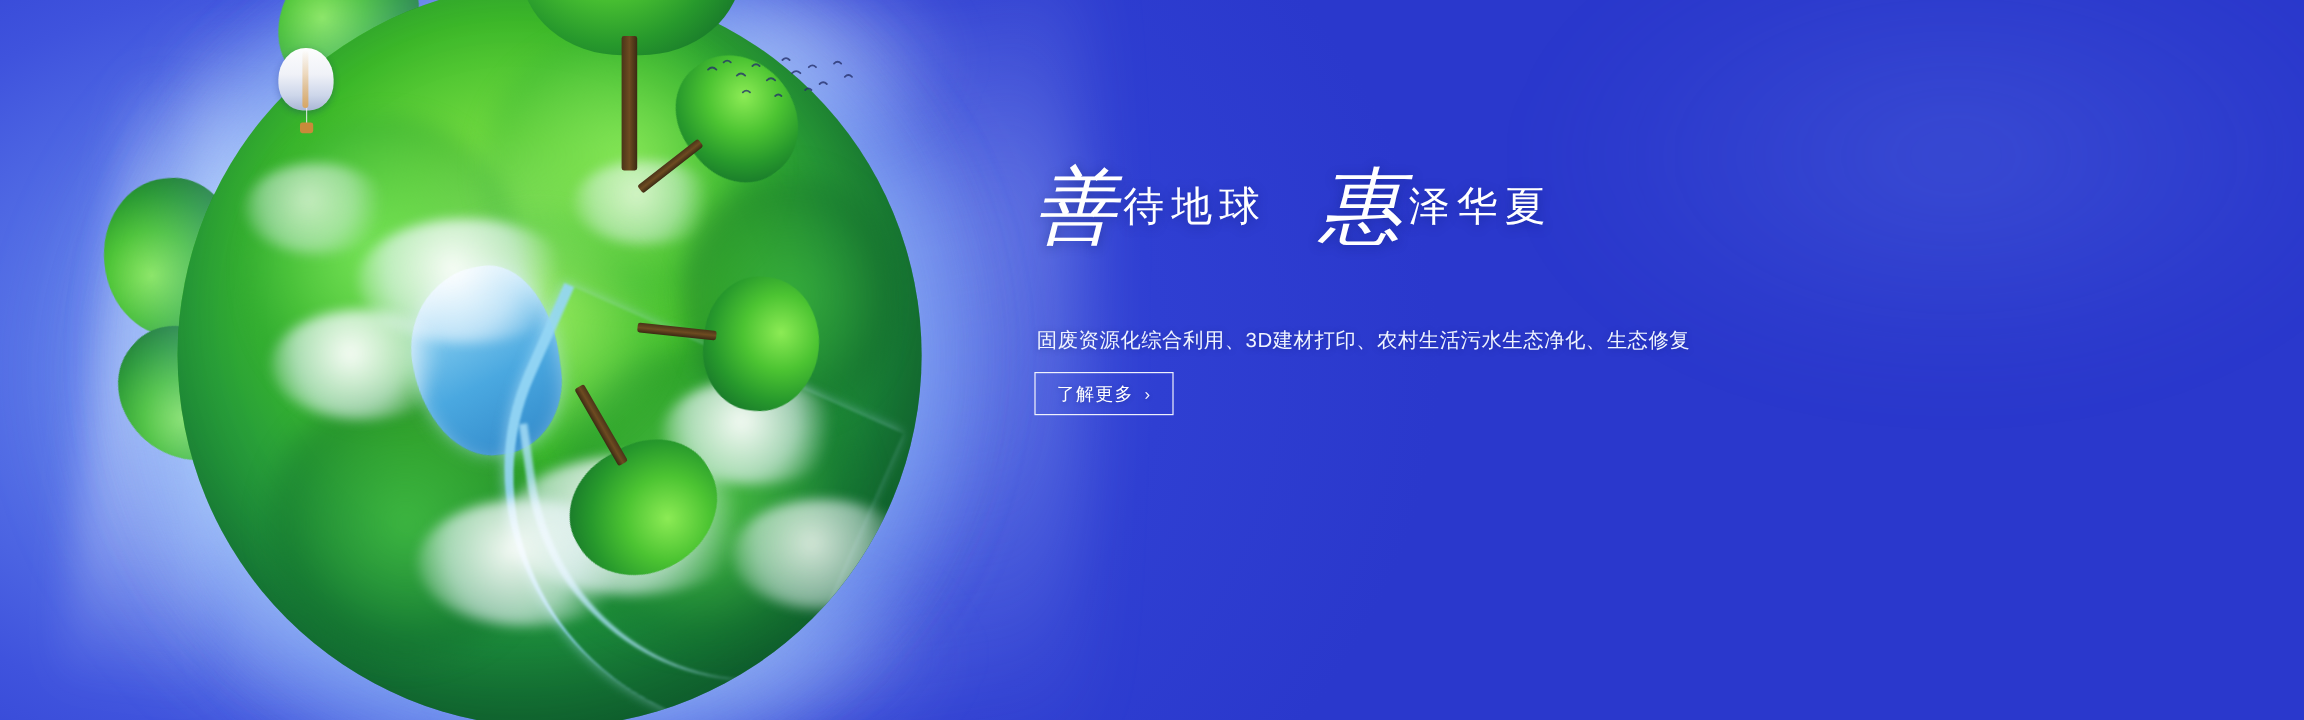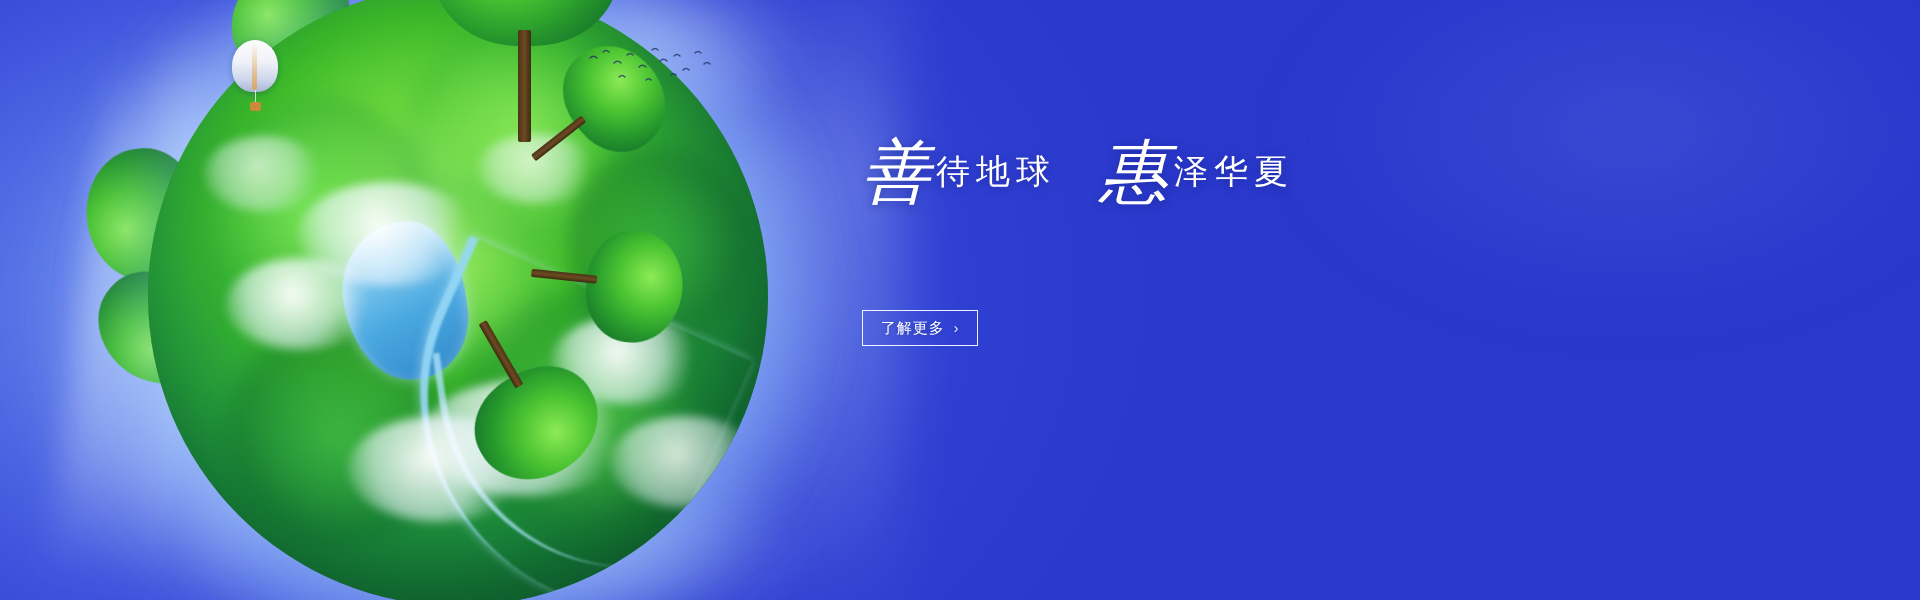--- a/index.html
+++ b/index.html
@@ -308,20 +308,21 @@
     </g>
   </svg>
 
   <div class="content">
 
     <div class="headline">
       <span class="hl-big">善</span><span class="hl-small">待地球</span><span class="hl-gap"></span><span class="hl-big">惠</span><span class="hl-small">泽华夏</span>
     </div>
 
 
+    <div class="desc">固废资源化综合利用、3D建材打印、农村生活污水生态净化、生态修复</div>
 
     <button class="more-btn">
       <span>了解更多</span>
       <span class="chev">›</span>
     </button>
 
   </div>
 </div>
 
 </body></html>

